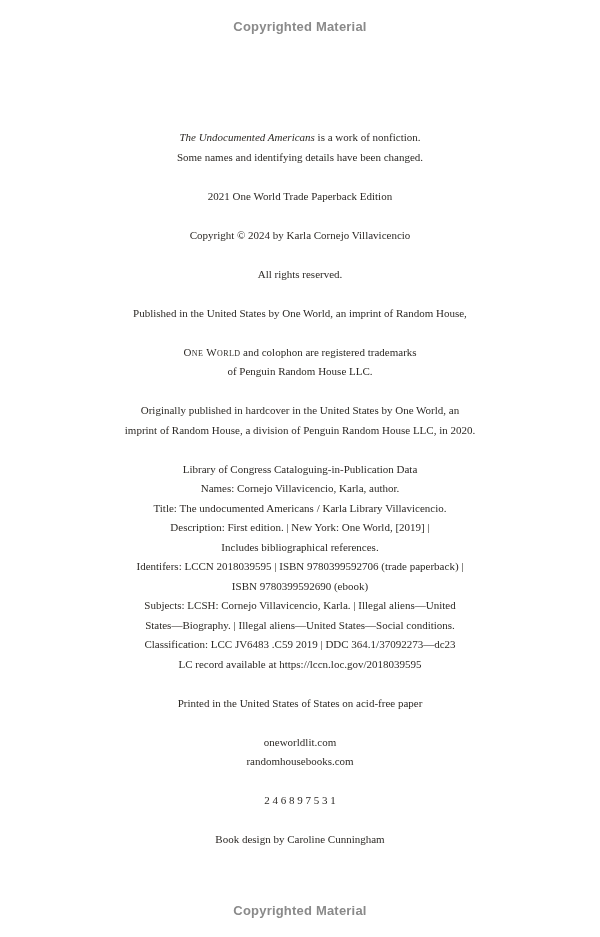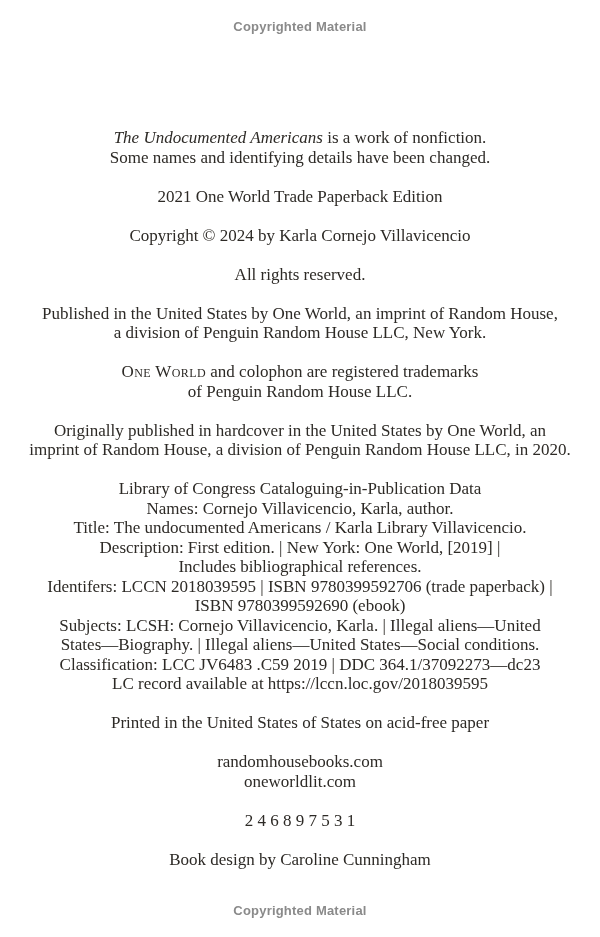--- a/index.html
+++ b/index.html
@@ -23,21 +23,21 @@
   }
   .watermark.top { top: 19px; }
   .watermark.bottom { top: 903px; }
   .text-block {
     position: absolute;
     top: 128px;
     left: 0;
     width: 100%;
     text-align: center;
     font-family: "Liberation Serif", "DejaVu Serif", serif;
-    font-size: 17px;
+    font-size: 11px;
     line-height: 19.5px;
     color: #2d2a26;
   }
   .text-block p { margin: 0 0 19.5px 0; }
   .line { display: block; }
   .italic { font-style: italic; }
   .smallcaps { font-variant: small-caps; letter-spacing: 0.4px; }
 </style>
 </head>
 <body>
@@ -54,21 +54,20 @@
     </p>
 
     <p>2021 One World Trade Paperback Edition</p>
 
     <p>Copyright © 2024 by Karla Cornejo Villavicencio</p>
 
     <p>All rights reserved.</p>
 
     <p>
       <span class="line">Published in the United States by One World, an imprint of Random House,</span>
-      <span class="line">a division of Penguin Random House LLC, New York.</span>
     </p>
 
     <p>
       <span class="line"><span class="smallcaps">One World</span><span> and colophon are registered trademarks</span></span>
       <span class="line">of Penguin Random House LLC.</span>
     </p>
 
     <p>
       <span class="line">Originally published in hardcover in the United States by One World, an</span>
       <span class="line">imprint of Random House, a division of Penguin Random House LLC, in 2020.</span>
@@ -84,22 +83,22 @@
       <span class="line">ISBN 9780399592690 (ebook)</span>
       <span class="line">Subjects: LCSH: Cornejo Villavicencio, Karla. | Illegal aliens—United</span>
       <span class="line">States—Biography. | Illegal aliens—United States—Social conditions.</span>
       <span class="line">Classification: LCC JV6483 .C59 2019 | DDC 364.1/37092273—dc23</span>
       <span class="line">LC record available at https://lccn.loc.gov/2018039595</span>
     </p>
 
     <p>Printed in the United States of States on acid-free paper</p>
 
     <p>
+      <span class="line">oneworldlit.com</span>
       <span class="line">randomhousebooks.com</span>
-      <span class="line">oneworldlit.com</span>
     </p>
 
     <p>2 4 6 8 9 7 5 3 1</p>
 
     <p>Book design by Caroline Cunningham</p>
 
   </main>
 
   <div class="watermark bottom">Copyrighted Material</div>
 

